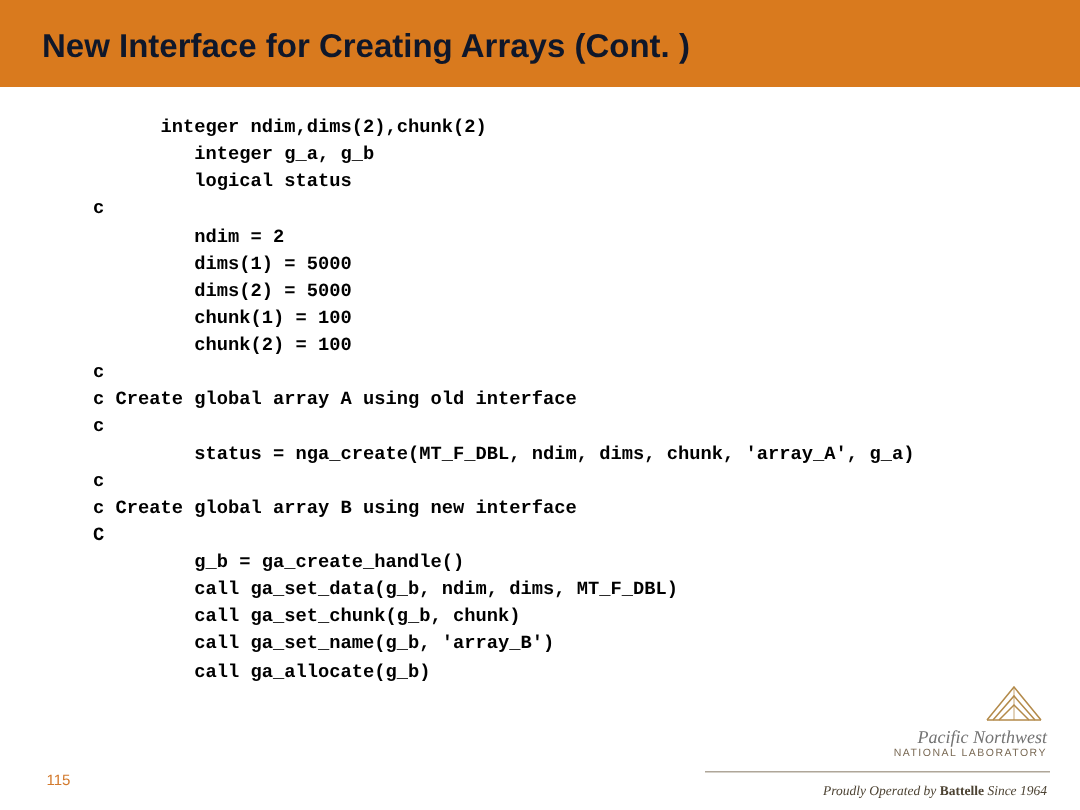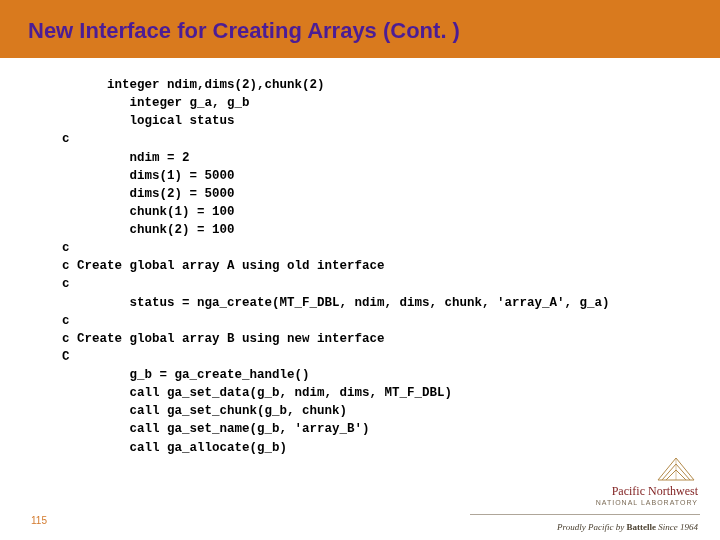--- a/index.html
+++ b/index.html
@@ -11,21 +11,21 @@
     position: relative;
     overflow: hidden;
   }
   .header-bar {
     background: #d97a1e;
     height: 58px;
     width: 100%;
     padding: 18px 0 0 28px;
   }
   .title {
-    color: #4c1d95;
+    color: #0f172a;
     font-size: 22px;
     font-weight: bold;
   }
   .code-block {
     padding: 18px 18px 0 62px;
     font-family: "Courier New", Courier, monospace;
     font-size: 12.5px;
     font-weight: bold;
     line-height: 1.45;
     color: #000;
@@ -54,23 +54,24 @@
     background: #7a6a55;
     opacity: 0.6;
   }
   .lab-text {
     position: absolute;
     right: 22px;
     bottom: 34px;
     text-align: right;
   }
   .lab-main {
-    color: #7f1d1d;
+    color: #737373;
     font-size: 12px;
     font-family: Georgia, serif;
+    font-style: italic;
     font-weight: normal;
   }
   .lab-sub {
     color: #7a6a55;
     font-size: 7px;
     letter-spacing: 1px;
   }
   .lab-logo {
     position: absolute;
     right: 22px;
@@ -133,15 +134,15 @@
       <path d="M2 28 L38 28"></path>
       <path d="M20 6 L20 28" opacity="0.5"></path>
     </g>
   </svg>
   <div class="lab-text">
     <div class="lab-main">Pacific Northwest</div>
     <div class="lab-sub">NATIONAL LABORATORY</div>
   </div>
   <div class="footer-sep"></div>
   <div class="battelle">
-    <span>Proudly Pacific by </span><strong>Battelle</strong><span> Since 1964</span>
+    <span>Proudly Operated by </span><strong>Battelle</strong><span> Since 1964</span>
   </div>
 </div>
 
 </body></html>

